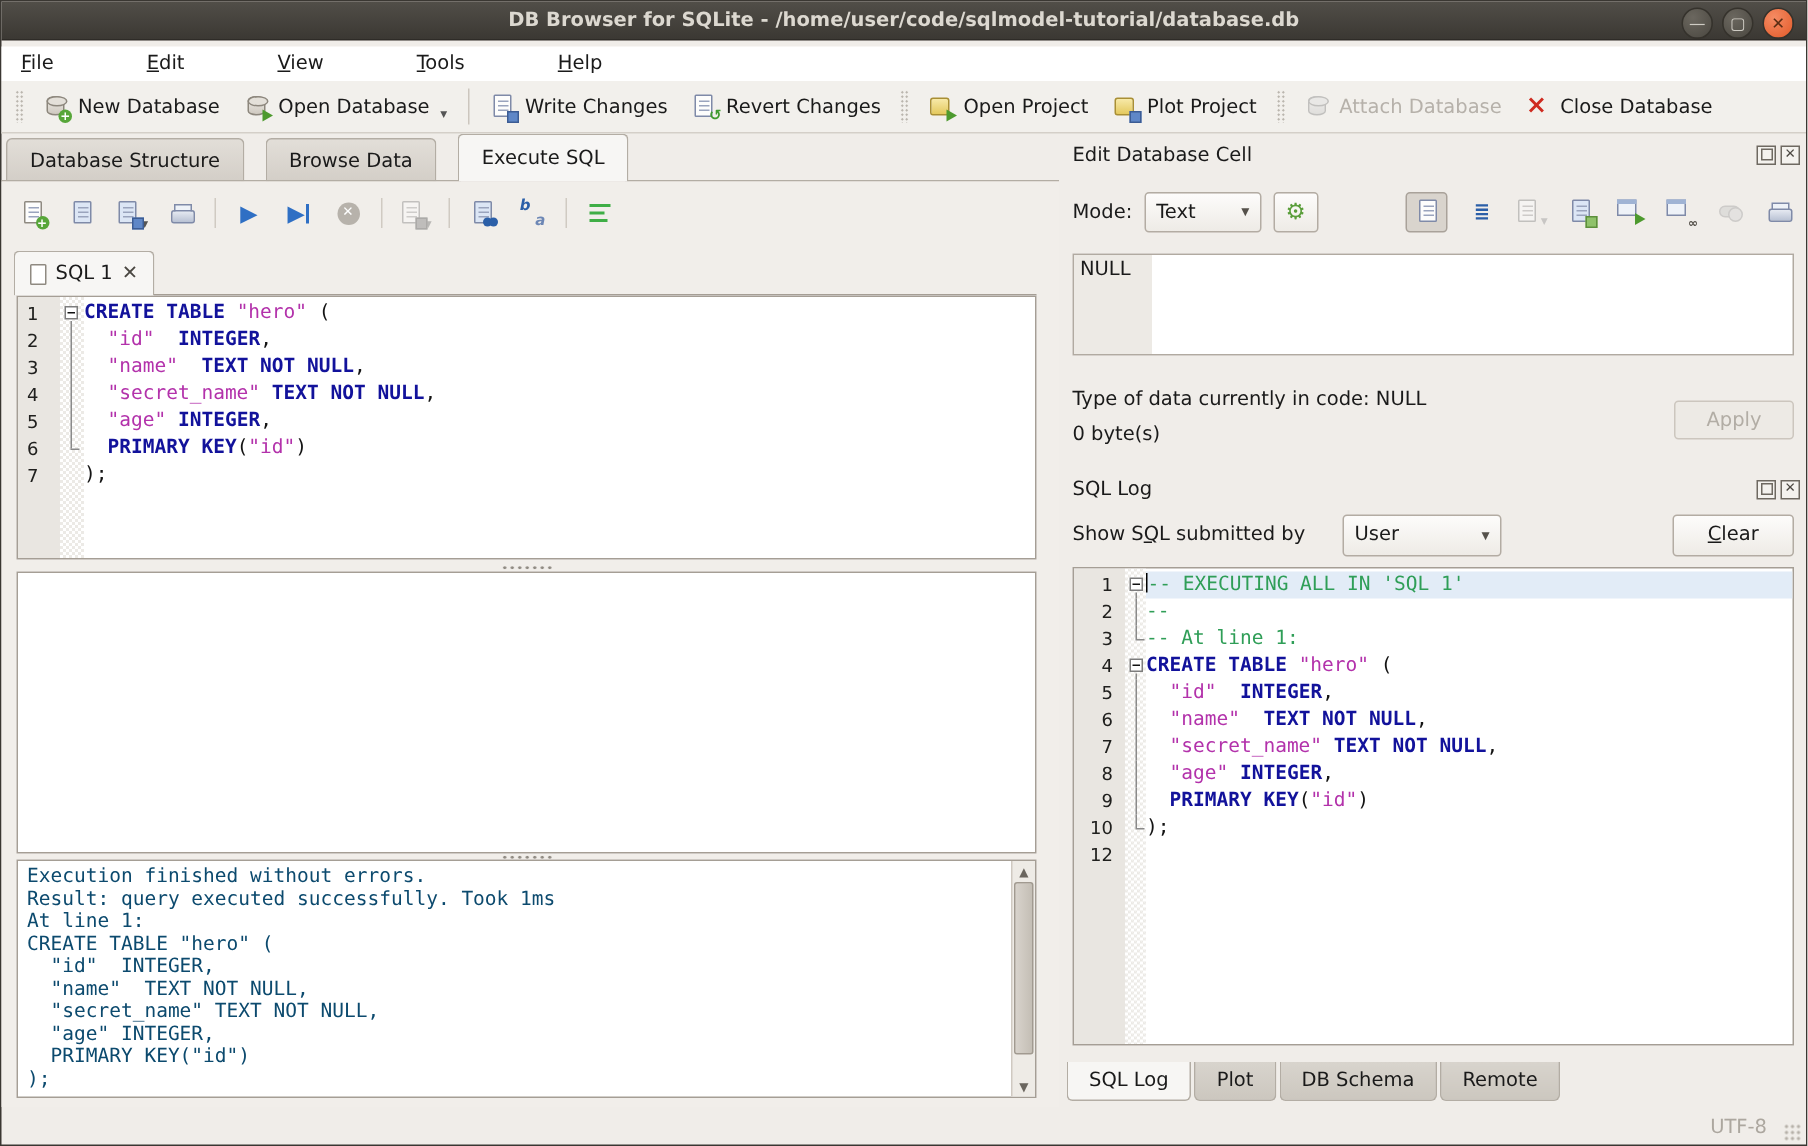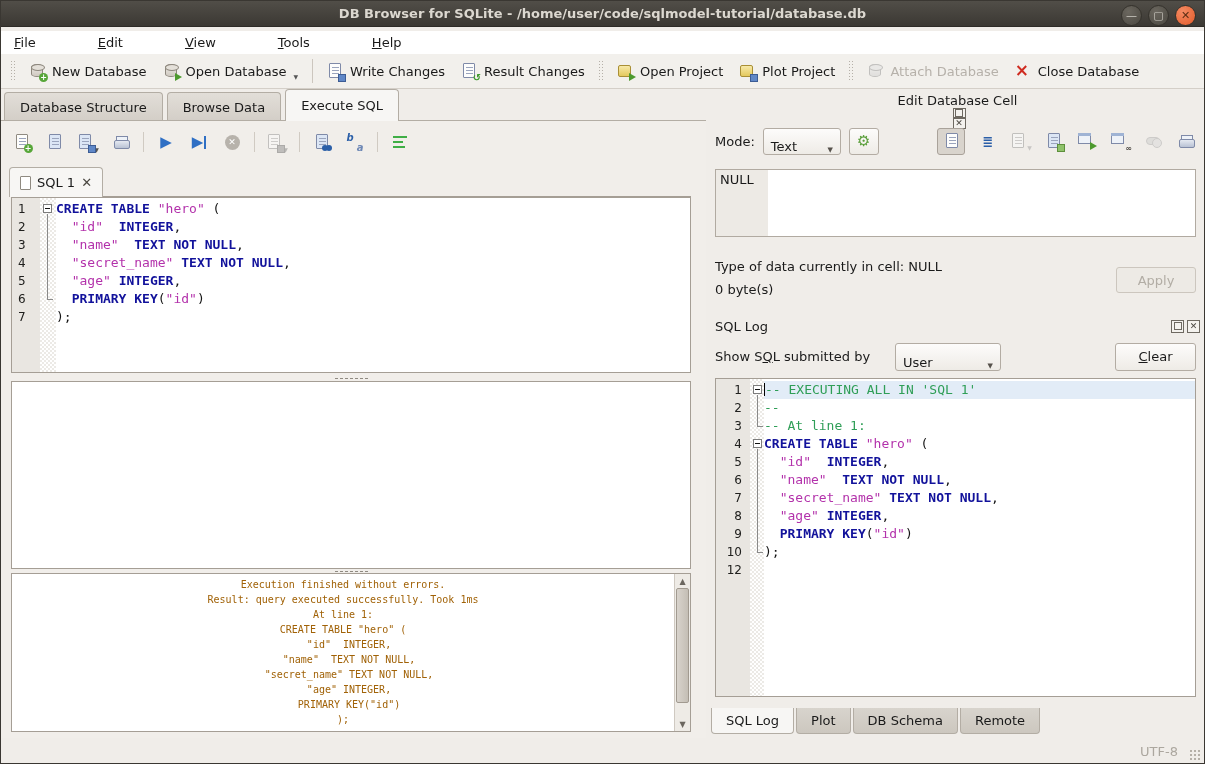--- a/index.html
+++ b/index.html
@@ -43,21 +43,21 @@
   .floppy { position:absolute; right:-2px; bottom:-2px; width:8px; height:8px; background:#5f87c7; border:1px solid #3c5c94; }
   .boxy { position:absolute; left:1px; top:2px; width:13px; height:12px; background:linear-gradient(#f7e9a8,#e4c95e); border:1px solid #a98f35; border-radius:2px; }
   .greenarrow { position:absolute; right:-2px; bottom:-1px; width:0; height:0; border-left:7px solid #4d9a2e; border-top:4px solid transparent; border-bottom:4px solid transparent; }
   .redx { position:absolute; left:0; top:-3px; font-size:17px; font-weight:bold; color:#cf2b20; }
   .grayed { opacity:.45; filter:grayscale(1); }
   .refresh { position:absolute; right:-3px; bottom:-3px; color:#3f9a2e; font-size:10px; font-weight:bold; }
 
   
   .main-tabbar { position:absolute; left:0; top:88px; width:705px; height:32px; display:flex; align-items:flex-end; padding-left:3px; }
   .mtab { height:29px; display:flex; align-items:center; padding:0 15px; background:linear-gradient(#e2ded8,#d3cec7);
-    border:1px solid #b3ada4; border-bottom:none; border-radius:4px 4px 0 0; margin-right:4px; cursor:default; }
+    border:1px solid #b3ada4; border-bottom:none; border-radius:4px 4px 0 0; margin-right:14px; cursor:default; }
   .mtab.active { background:#f7f6f4; height:32px; position:relative; z-index:3; }
   .tabbar-line { position:absolute; left:0; top:119px; width:705px; height:1px; background:#b3ada4; z-index:1; }
 
   
   .left-panel { position:absolute; left:0; top:120px; width:705px; height:617px; background:#f1eeea; z-index:2; }
   .sql-toolbar { position:absolute; left:10px; top:8px; height:26px; display:flex; align-items:center; gap:11px; }
   .sicon { width:22px; height:22px; position:relative; display:flex; align-items:center; justify-content:center; }
   .sicon .play { color:#2f6fc4; font-size:15px; }
   .ssep { width:1px; height:20px; background:#d0cac2; }
   .stopc { width:15px; height:15px; border-radius:50%; background:#b7b2ab; color:#fff; font-size:9px; font-weight:bold; display:flex; align-items:center; justify-content:center; }
@@ -109,35 +109,35 @@
   #log-editor .fold-col { left:34px; width:14px; }
   #log-editor .ln { width:34px; padding-right:8px; text-align:right; }
   #log-editor .fold { width:14px; }
 
   .splitter { position:absolute; left:10px; width:680px; height:6px; display:flex; align-items:center; justify-content:center; }
   .splitter .dots { width:34px; height:3px; background-image:radial-gradient(#8f8a82 35%, transparent 40%); background-size:5px 3px; }
 
   .results-pane { position:absolute; left:10px; top:260px; width:680px; height:188px; background:#fff; border:1px solid #a59e95; }
   .log-pane { position:absolute; left:10px; top:452px; width:680px; height:159px; background:#fff; border:1px solid #a59e95; }
   .plainlog { position:absolute; left:0; top:0; right:16px; bottom:0; padding:3px 6px; white-space:pre; overflow:hidden;
-    font-family:"DejaVu Sans Mono","Liberation Mono",monospace; font-size:10px; line-height:15px; color:#a16207;text-align:center; }
+    font-family:"DejaVu Sans Mono","Liberation Mono",monospace; font-size:13px; line-height:15px; color:#0c4a6e; }
   .vscroll { position:absolute; right:0; top:0; bottom:0; width:16px; background:#eeebe6; border-left:1px solid #cfc9c1; }
   .varrow { position:absolute; left:0; width:15px; height:14px; color:#6b665f; font-size:8px; display:flex; align-items:center; justify-content:center; }
   .varrow.up { top:0; } .varrow.down { bottom:0; }
   .vthumb { position:absolute; left:1px; top:14px; width:13px; height:115px; background:linear-gradient(90deg,#d8d3cc,#c4beb5); border:1px solid #a19a90; border-radius:2px; }
 
   
   .right-dock { position:absolute; left:706px; top:88px; width:499px; height:649px; }
   .dock-header { position:absolute; left:8px; right:6px; height:20px; display:flex; align-items:center; }
   .dock-header .htitle { flex:1; }
   .hicon { width:13px; height:13px; border:1px solid #6e6961; background:#f4f2ee; margin-left:3px; position:relative;
     display:flex; align-items:center; justify-content:center; font-size:9px; color:#4c4842; line-height:1; }
   .hicon.float::before { content:''; width:6px; height:6px; border:1px solid #6e6961; }
   .mode-row { position:absolute; left:8px; right:10px; top:38px; height:28px; display:flex; align-items:center; }
-  .combo { display:flex; align-items:flex-end; height:27px; background:linear-gradient(#fdfcfb,#eeebe6);
+  .combo { display:flex; align-items:center; height:27px; background:linear-gradient(#fdfcfb,#eeebe6);
     border:1px solid #b3aca3; border-radius:3px; padding:0 7px; cursor:default; }
   .combo .cvalue { flex:1; }
   .combo .arrow { font-size:7px; color:#55514b; margin-left:10px; }
   #mode-combo { width:78px; margin-left:8px; }
   .gear-btn { width:30px; height:27px; margin-left:8px; background:linear-gradient(#fdfcfb,#eeebe6); border:1px solid #b3aca3;
     border-radius:3px; display:flex; align-items:center; justify-content:center; color:#5a9e3a; font-size:15px; }
   .cell-icons { margin-left:auto; display:flex; align-items:center; gap:13px; }
   .cicon { width:20px; height:20px; position:relative; display:flex; align-items:center; justify-content:center; }
   .cicon.pressed { width:28px; height:27px; background:#d9d4cd; border:1px solid #a9a29a; border-radius:3px; }
   .wrapicon { font-size:13px; color:#2b5fa8; font-weight:bold; }
@@ -221,21 +221,21 @@
           <span class="doc"></span>
           <span class="floppy"></span>
         </span>
       <span>Write Changes</span>
     </div>
     <div class="tb-btn">
       <span class="icon16">
           <span class="doc"></span>
           <span class="refresh">↺</span>
         </span>
-      <span>Result Changes</span>
+      <span>Revert Changes</span>
     </div>
     <div class="tb-handle"></div>
     <div class="tb-btn">
       <span class="icon16">
           <span class="boxy"></span>
           <span class="greenarrow"></span>
         </span>
       <span>Open Project</span>
     </div>
     <div class="tb-btn">
@@ -411,21 +411,21 @@
       <div class="vscroll">
         <div class="varrow up">▲</div>
         <div class="vthumb"></div>
         <div class="varrow down">▼</div>
       </div>
     </div>
   </div>
 
   <div class="right-dock">
 
-    <div class="dock-header" style="top:4px;flex-direction:column;">
+    <div class="dock-header" style="top:4px;">
       <span class="htitle">Edit Database Cell</span>
       <span class="hicon float"></span>
       <span class="hicon">✕</span>
     </div>
 
     <div class="mode-row">
       <span>Mode:</span>
       <div class="combo" id="mode-combo">
         <span class="cvalue">Text</span>
         <span class="arrow">▼</span>
@@ -466,21 +466,21 @@
         <span class="cicon">
             <span class="printer"></span>
           </span>
       </div>
     </div>
 
     <div class="cell-editor">
       <div class="cell-gray">NULL</div>
     </div>
 
-    <div class="info-type">Type of data currently in cell: NULL</div>
+    <div class="info-type">Type of data currently in code: NULL</div>
     <div class="info-bytes">0 byte(s)</div>
     <div class="btn disabled" id="apply-btn">Apply</div>
 
     <div class="dock-header sqllog-header">
       <span class="htitle">SQL Log</span>
       <span class="hicon float"></span>
       <span class="hicon">✕</span>
     </div>
 
     <div class="filter-row">

